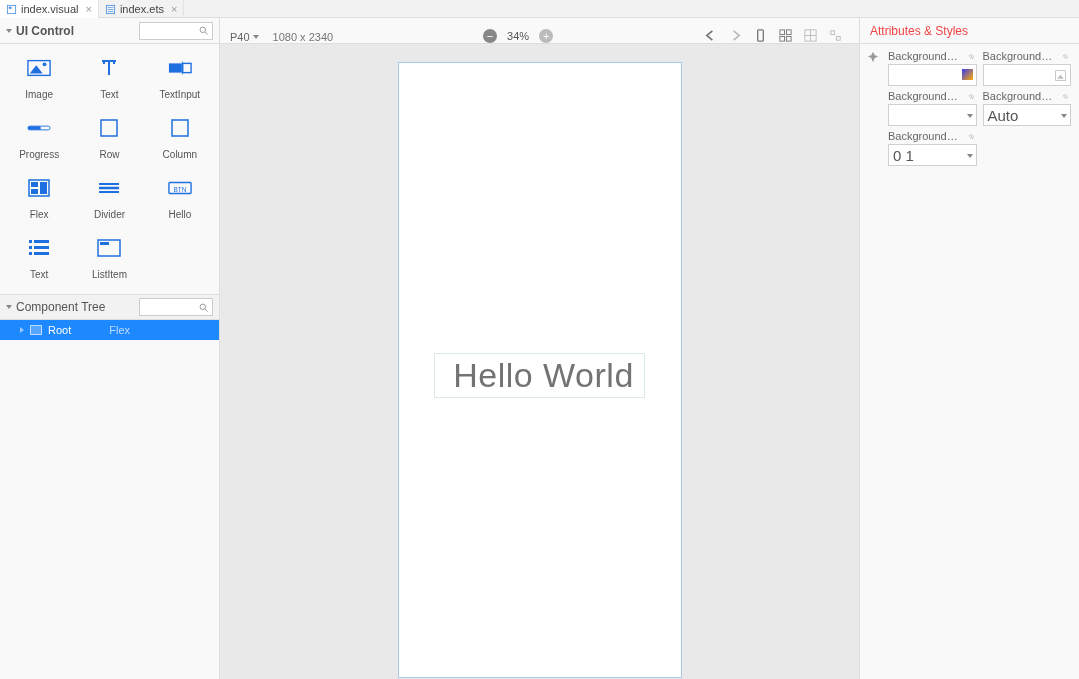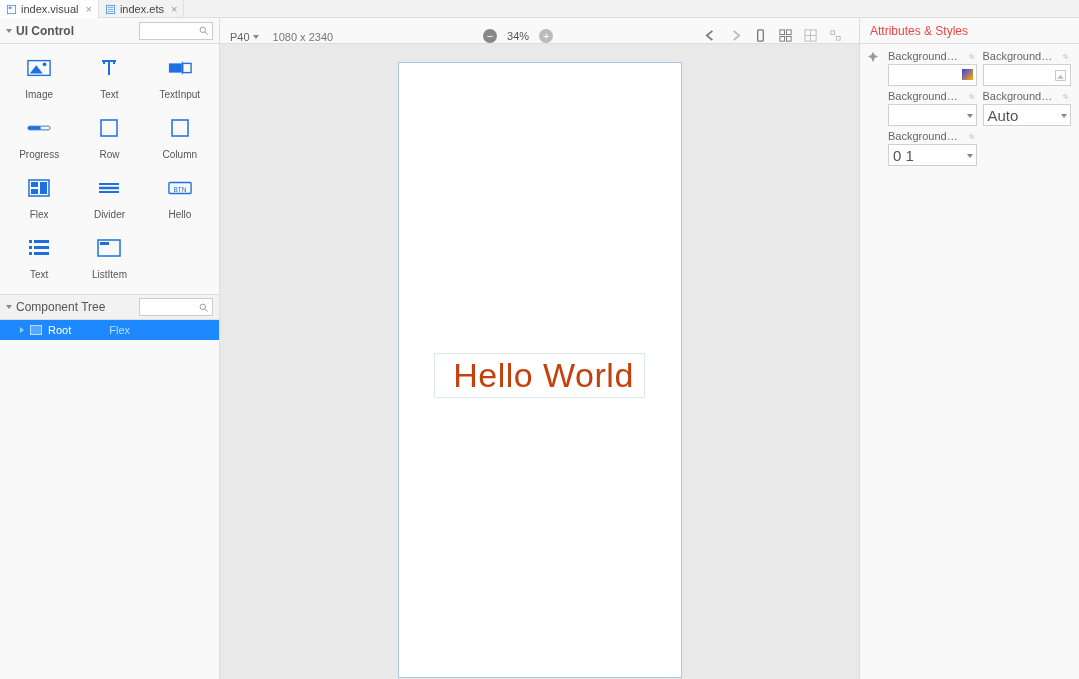--- a/index.html
+++ b/index.html
@@ -47,21 +47,21 @@
 .spacer { flex: 1; }
 .zoom-ctrl { display: flex; align-items: center; gap: 10px; }
 .round-btn { width: 14px; height: 14px; border-radius: 50%; background: #888; color: #fff; display: flex; align-items: center; justify-content: center; font-size: 11px; line-height: 1; cursor: pointer; }
 .plus-btn { background: #bbb; }
 .tool-icons { display: flex; align-items: center; gap: 10px; margin-right: 6px; }
 .tb-icon { width: 15px; height: 15px; display: flex; align-items: center; justify-content: center; color: #666; cursor: pointer; }
 
 .canvas-viewport { flex: 1; display: flex; justify-content: center; align-items: flex-start; padding-top: 18px; overflow: hidden; }
 .device-frame { width: 284px; height: 616px; background: #fff; border: 1px solid #a8c8e8; display: flex; justify-content: center; align-items: flex-start; padding-top: 290px; }
 .hello-box { border: 1px solid #dce9e9; padding: 2px 10px; }
-.hello-text { font-size: 34px; font-weight: 400; color: #c2410c; letter-spacing: 0.5px; white-space: nowrap; margin-left: 8px; }
+.hello-text { font-size: 34px; font-weight: 400; color: #737373; letter-spacing: 0.5px; white-space: nowrap; margin-left: 8px; }
 
 
 .right-panel { width: 220px; background: #f9f9f9; border-left: 1px solid #ddd; display: flex; flex-direction: column; }
 .right-header { display: flex; align-items: center; height: 26px; padding: 0 10px; background: #f9f9f9; color: #ef4444; font-size: 12px; border-bottom: 1px solid #ddd; }
 .section-row { display: flex; align-items: center; height: 25px; }
 .section-icon-cell { width: 26px; height: 25px; display: flex; align-items: center; justify-content: center; background: #1e88ff; }
 .section-title { flex: 1; padding-left: 8px; color: #666; font-size: 12px; background: #eef2f6; height: 25px; display: flex; align-items: center; border-bottom: 1px solid #ddd; }
 .section-icon-cell + .section-title { border-bottom: none; }
 .attrs-body { display: flex; }
 .attrs-left-col { width: 26px; display: flex; flex-direction: column; align-items: center; padding-top: 6px; background: #f9f9f9; }

